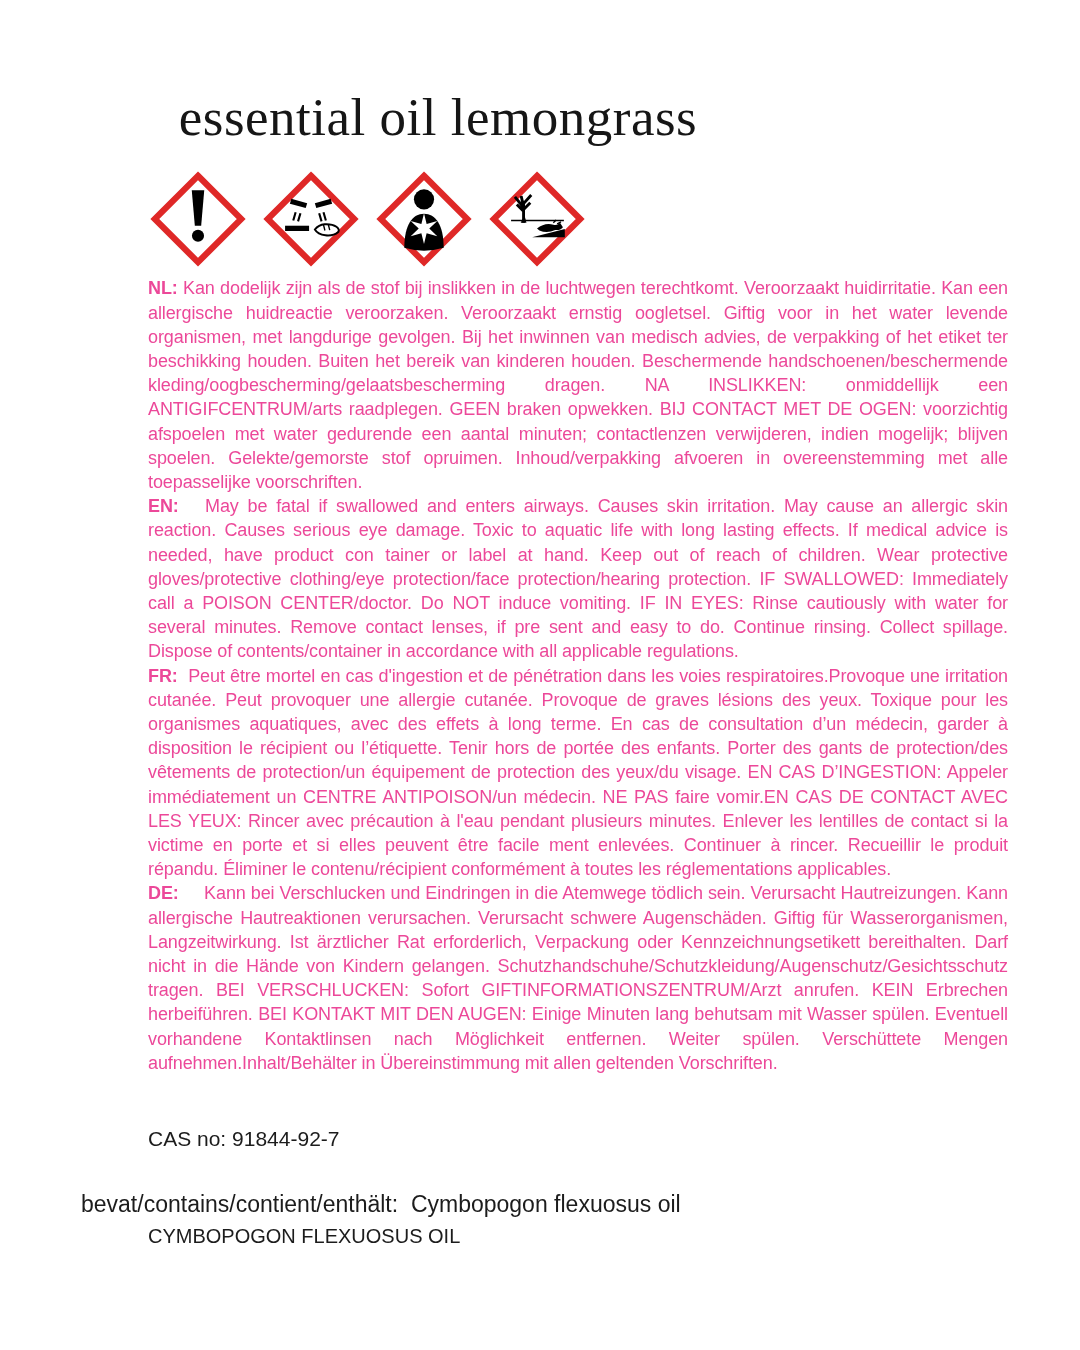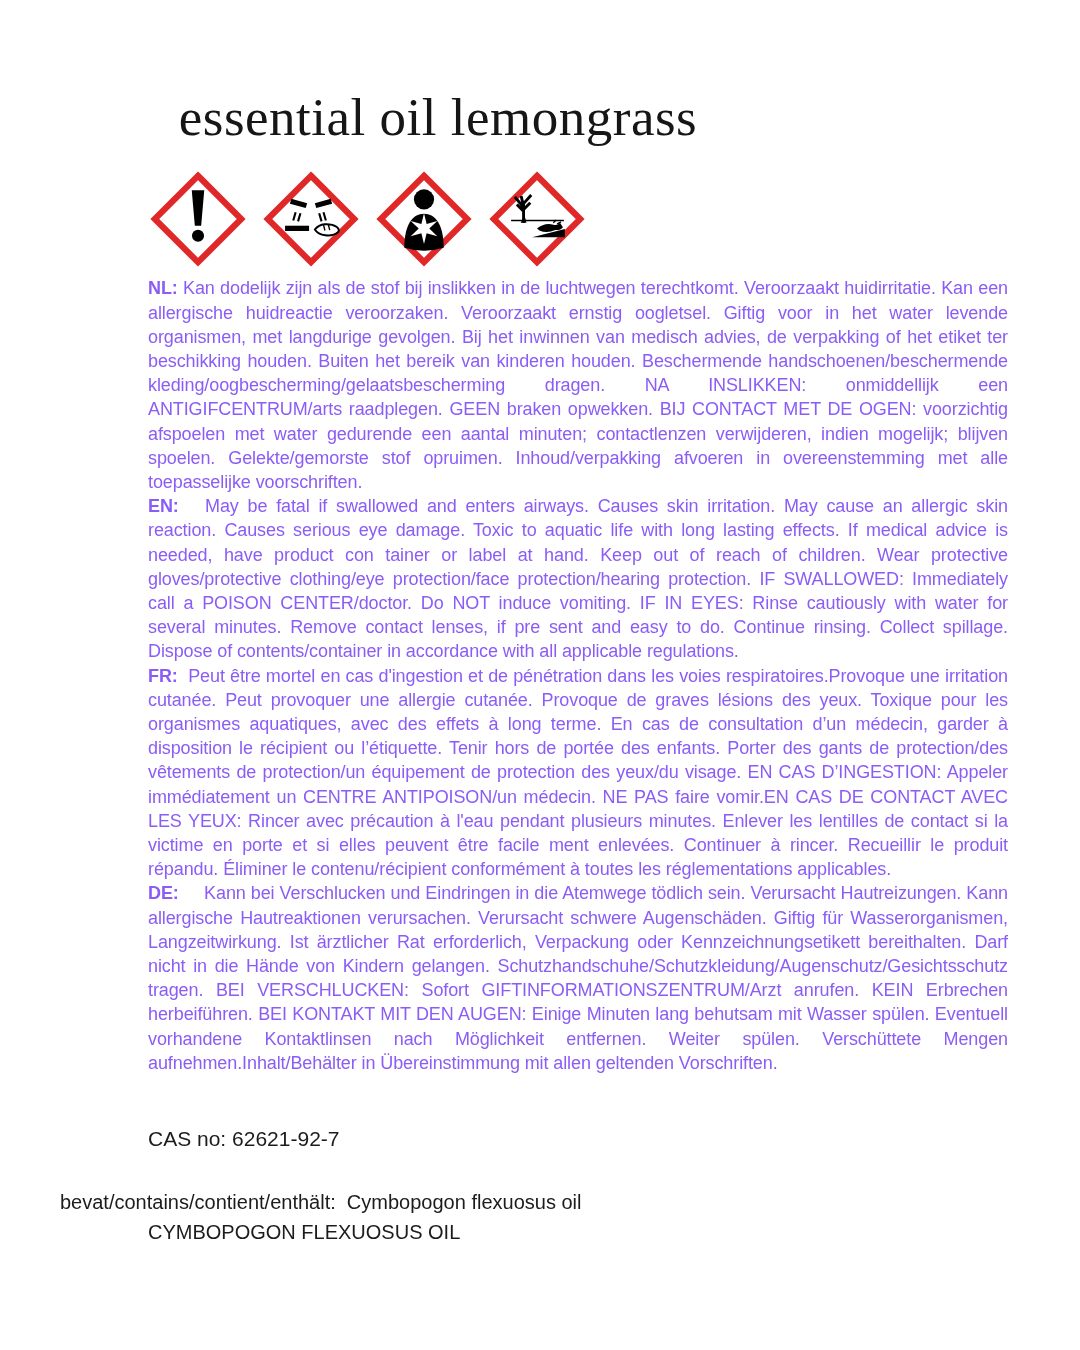--- a/index.html
+++ b/index.html
@@ -32,27 +32,27 @@
   .picto { width: 96px; height: 96px; }
   .picto svg { width: 96px; height: 96px; display: block; }
 
   .body-text {
     width: 860px;
     margin: 9px 0 0 148px;
     font-size: 18px;
     line-height: 24.2px;
     letter-spacing: -0.1px;
     text-align: justify;
-    color: #8b5cf6;
+    color: #ec4899;
   }
   .stmt { margin: 0; }
   .lang { font-weight: 700; }
 
   .cas { margin: 52px 0 0 148px; font-size: 21px; color: #1c1c1c; }
-  .contains { margin: 40px 0 0 60px; font-size: 20px; color: #1c1c1c; }
+  .contains { margin: 40px 0 0 81px; font-size: 23px; color: #1c1c1c; }
   .inci { margin: 7px 0 0 148px; font-size: 20px; color: #1c1c1c; }
   .cas b, .contains b { font-weight: 400; }
 </style>
 </head>
 <body>
 
 <div class="page">
 
   <h1 class="title">essential oil lemongrass</h1>
 
@@ -103,19 +103,19 @@
 
   </div>
 
   <div class="body-text">
     <p class="stmt"><b class="lang">NL:</b> <span>Kan dodelijk zijn als de stof bij inslikken in de luchtwegen terechtkomt.  Veroorzaakt huidirritatie. Kan een allergische huidreactie veroorzaken. Veroorzaakt ernstig oogletsel. Giftig voor in het water levende organismen, met langdurige gevolgen.  Bij het inwinnen van medisch advies, de verpakking of het etiket ter beschikking houden. Buiten het bereik van kinderen houden. Beschermende handschoenen/beschermende kleding/oogbescherming/gelaatsbescherming dragen. NA INSLIKKEN: onmiddellijk een ANTIGIFCENTRUM/arts raadplegen. GEEN braken opwekken. BIJ CONTACT MET DE OGEN: voorzichtig afspoelen met water gedurende een aantal minuten; contactlenzen verwijderen, indien mogelijk; blijven spoelen.  Gelekte/gemorste stof opruimen. Inhoud/verpakking afvoeren in overeenstemming met alle toepasselijke voorschriften.</span></p>
     <p class="stmt"><b class="lang">EN:</b> <span>&nbsp;&nbsp;May be fatal if swallowed and enters airways.  Causes skin irritation. May cause an allergic skin reaction. Causes serious eye damage. Toxic to aquatic life with long lasting effects. If medical advice is needed, have product con tainer or label at hand. Keep out of reach of children. Wear protective gloves/protective clothing/eye protection/face protection/hearing protection. IF SWALLOWED: Immediately call a POISON CENTER/doctor. Do NOT induce vomiting. IF IN EYES: Rinse cautiously with water for several minutes. Remove contact lenses, if pre sent and easy to do. Continue rinsing.   Collect spillage.  Dispose of contents/container in accordance with all applicable regulations.</span></p>
     <p class="stmt"><b class="lang">FR:</b> <span>&nbsp;Peut être mortel en cas d'ingestion et de pénétration dans les voies respiratoires.Provoque une irritation cutanée. Peut provoquer une allergie cutanée. Provoque de graves lésions des yeux.  Toxique pour les organismes aquatiques, avec des effets à long terme. En cas de consultation d’un médecin, garder à disposition le récipient ou l’étiquette. Tenir hors de portée des enfants. Porter des gants de protection/des vêtements de protection/un équipement de protection des yeux/du visage. EN CAS D’INGESTION: Appeler immédiatement un CENTRE ANTIPOISON/un médecin. NE PAS faire vomir.EN CAS DE CONTACT AVEC LES YEUX: Rincer avec précaution à l'eau pendant plusieurs minutes. Enlever les lentilles de contact si la victime en porte et si elles peuvent être facile ment enlevées. Continuer à rincer. Recueillir le produit répandu. Éliminer le contenu/récipient conformément à toutes les réglementations applicables.</span></p>
     <p class="stmt"><b class="lang">DE:</b> <span>&nbsp;&nbsp;&nbsp;&nbsp;Kann bei Verschlucken und Eindringen in die Atemwege tödlich sein. Verursacht Hautreizungen. Kann allergische Hautreaktionen verursachen. Verursacht schwere Augenschäden. Giftig für Wasserorganismen, Langzeitwirkung. Ist ärztlicher Rat erforderlich, Verpackung oder Kennzeichnungsetikett bereithalten. Darf nicht in die Hände von Kindern gelangen. Schutzhandschuhe/Schutzkleidung/Augenschutz/Gesichtsschutz tragen. BEI VERSCHLUCKEN: Sofort GIFTINFORMATIONSZENTRUM/Arzt anrufen. KEIN Erbrechen herbeiführen. BEI KONTAKT MIT DEN AUGEN: Einige Minuten lang behutsam mit Wasser spülen. Eventuell vorhandene Kontaktlinsen nach Möglichkeit entfernen. Weiter spülen. Verschüttete Mengen aufnehmen.Inhalt/Behälter in Übereinstimmung mit allen geltenden Vorschriften.</span></p>
   </div>
 
-  <p class="cas"><b>CAS no:</b> <span>62621-92-7</span></p>
+  <p class="cas"><b>CAS no:</b> <span>91844-92-7</span></p>
 
   <p class="contains"><b>bevat/contains/contient/enthält:</b> <span>&nbsp;Cymbopogon flexuosus oil</span></p>
 
   <p class="inci">CYMBOPOGON FLEXUOSUS OIL</p>
 
 </div>
 
 </body></html>

